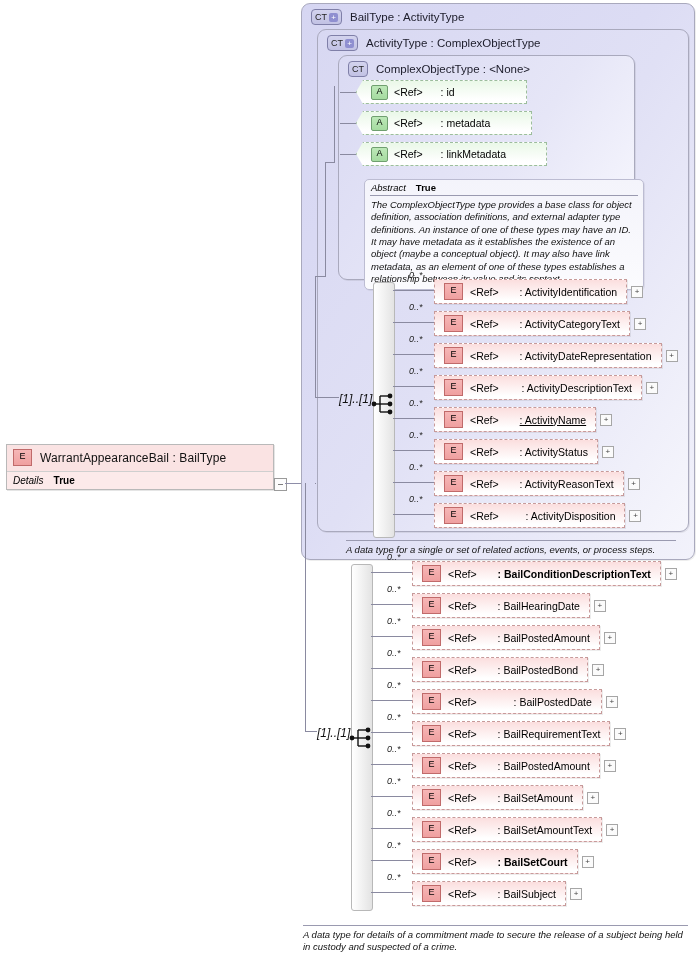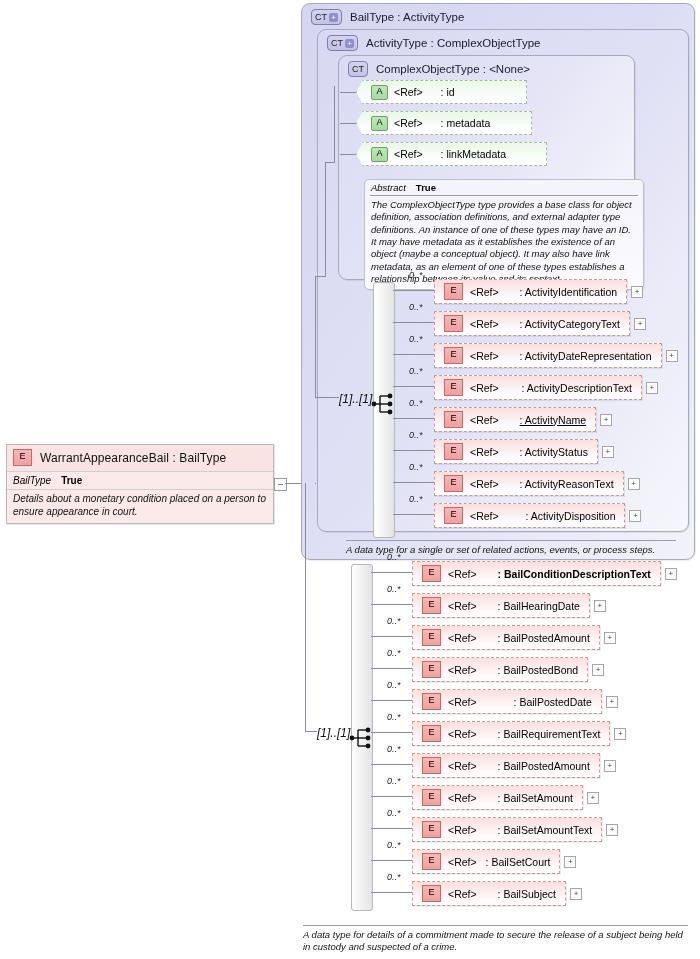--- a/index.html
+++ b/index.html
@@ -166,24 +166,23 @@
 </style>
 </head>
 <body>
 
 <div class="abs" id="root-element">
   <div class="hdr">
     <span class="badge-E">E</span>
     <span class="title">WarrantAppearanceBail : BailType</span>
   </div>
   <div class="prop">
-    <span class="k">BailType</span>
+    <span class="k">Details</span>
     <span class="v">True</span>
   </div>
-  <div class="doc">Details about a monetary condition placed on a person to ensure appearance in court.</div>
 </div>
 <div class="abs pm-box" id="root-collapse">–</div>
 <div class="abs" id="root-line"></div>
 
 <div class="panel" id="panel-bail">
   <div class="panel-hdr">
     <span class="badge-CT">
       <span>CT</span>
       <span class="plus">+</span>
     </span>
@@ -450,21 +449,21 @@
         <span class="name-txt" style="margin-left: 14px;">: BailSetAmountText</span>
       </div>
       <span class="plusbox">+</span>
     </div>
     <div class="occurs" style="left: 387px; top: 840px;">0..*</div>
     <div class="abs ln" style="left: 371px; top: 860px; width: 41px; height: 1px;"></div>
     <div class="el-row" style="left: 412px; top: 849px;">
       <div class="el-card">
         <span class="badge-E">E</span>
         <span class="ref-txt">&lt;Ref&gt;</span>
-        <span class="name-txt" style="margin-left: 2px;">: BailSetCourt</span>
+        <span class="name-txt" style="margin-left: 14px; font-weight: bold;">: BailSetCourt</span>
       </div>
       <span class="plusbox">+</span>
     </div>
     <div class="occurs" style="left: 387px; top: 872px;">0..*</div>
     <div class="abs ln" style="left: 371px; top: 892px; width: 41px; height: 1px;"></div>
     <div class="el-row" style="left: 412px; top: 881px;">
       <div class="el-card">
         <span class="badge-E">E</span>
         <span class="ref-txt">&lt;Ref&gt;</span>
         <span class="name-txt" style="margin-left: 14px;">: BailSubject</span>

